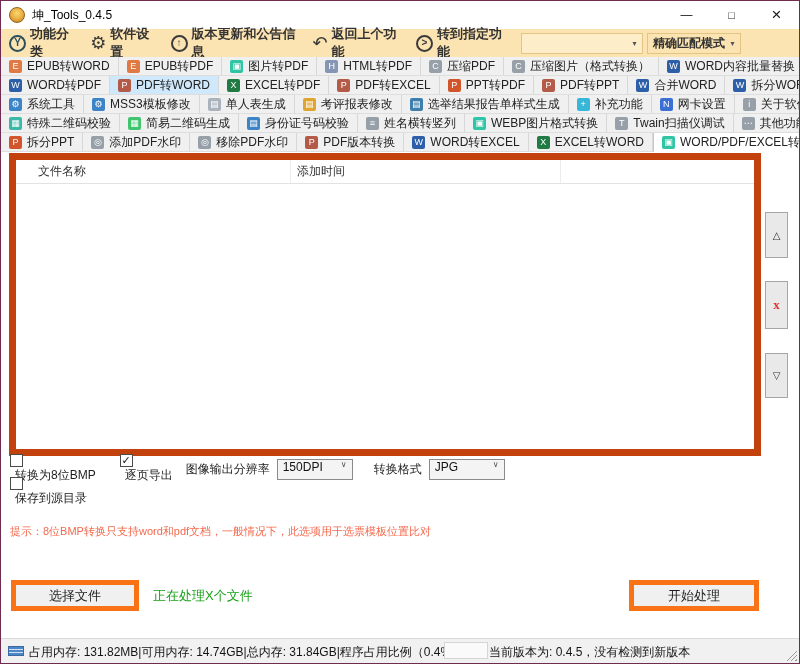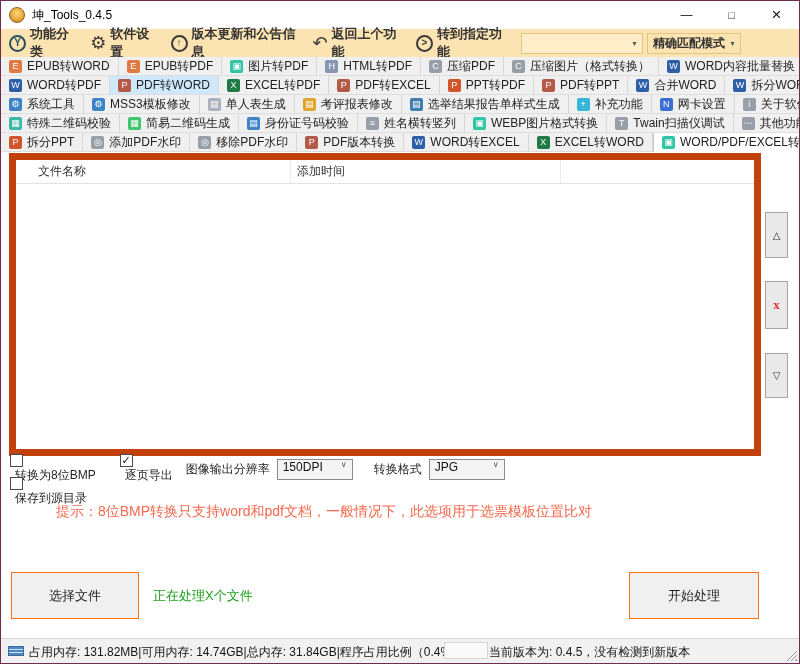--- a/index.html
+++ b/index.html
@@ -60,23 +60,23 @@
   .cbgroup{display:flex;align-items:flex-start;flex-direction:column;}
   .cb{width:13px;height:13px;border:1px solid #4a4a4a;background:#fff;box-sizing:border-box;flex:none;
     font-size:11px;line-height:11px;text-align:center;color:#111;font-weight:bold;}
   .cblabel{margin-left:5px;white-space:nowrap;}
   .optrow .cbgroup.g1{margin-right:24px;}
   .optrow .cbgroup.g2{margin-right:13px;}
   .optlabel{margin-right:7px;white-space:nowrap;}
   .combo{width:76px;height:21px;background:#f4f4f4;border:1px solid #8a8a8a;box-sizing:border-box;display:flex;align-items:flex-start;font-size:12px;color:#111;margin-right:21px;}
   .combo .cval{flex:1;padding-left:5px;}
   .carr{width:16px;text-align:center;font-size:8px;color:#555;flex:none;}
-  .hint{position:absolute;left:9px;top:351px;font-size:14px;color:var(--hint-red,#f5694d);white-space:nowrap;margin-left:46px;}
+  .hint{position:absolute;left:9px;top:372px;font-size:11px;color:var(--hint-red,#f5694d);white-space:nowrap;}
   .actions{position:absolute;left:0;right:0;top:428px;height:31px;display:flex;align-items:center;}
-  .btn{height:47px;background:#f0f0f0;border:1px solid #f97316;font-size:13px;color:#1e1e1e;font-family:inherit;padding:0;}
+  .btn{height:31px;background:#f0f0f0;border:5px solid #f97316;font-size:13px;color:#1e1e1e;font-family:inherit;padding:0;}
   .btn.select{width:128px;margin-left:10px;}
   .proc{margin-left:14px;font-size:13px;color:var(--status-green,#18a018);white-space:nowrap;}
   .aspacer{flex:1;}
   .btn.start{width:130px;margin-right:40px;}
   
   .statusbar{height:24px;flex:none;background:#f1f1f1;border-top:1px solid #d9d9d9;position:relative;font-size:12px;color:#141414;}
   .memicon{position:absolute;left:7px;top:7px;width:16px;height:10px;box-sizing:border-box;border:1px solid #3a6aa0;
     background:repeating-linear-gradient(180deg,#4f86c6 0 2px,#cfe0f2 2px 3px);}
   .memtext{position:absolute;left:28px;top:5px;white-space:nowrap;}
   .minipanel{position:absolute;left:443px;top:3px;width:44px;height:17px;background:#fafafa;border:1px solid #d5d5d5;box-sizing:border-box;}

